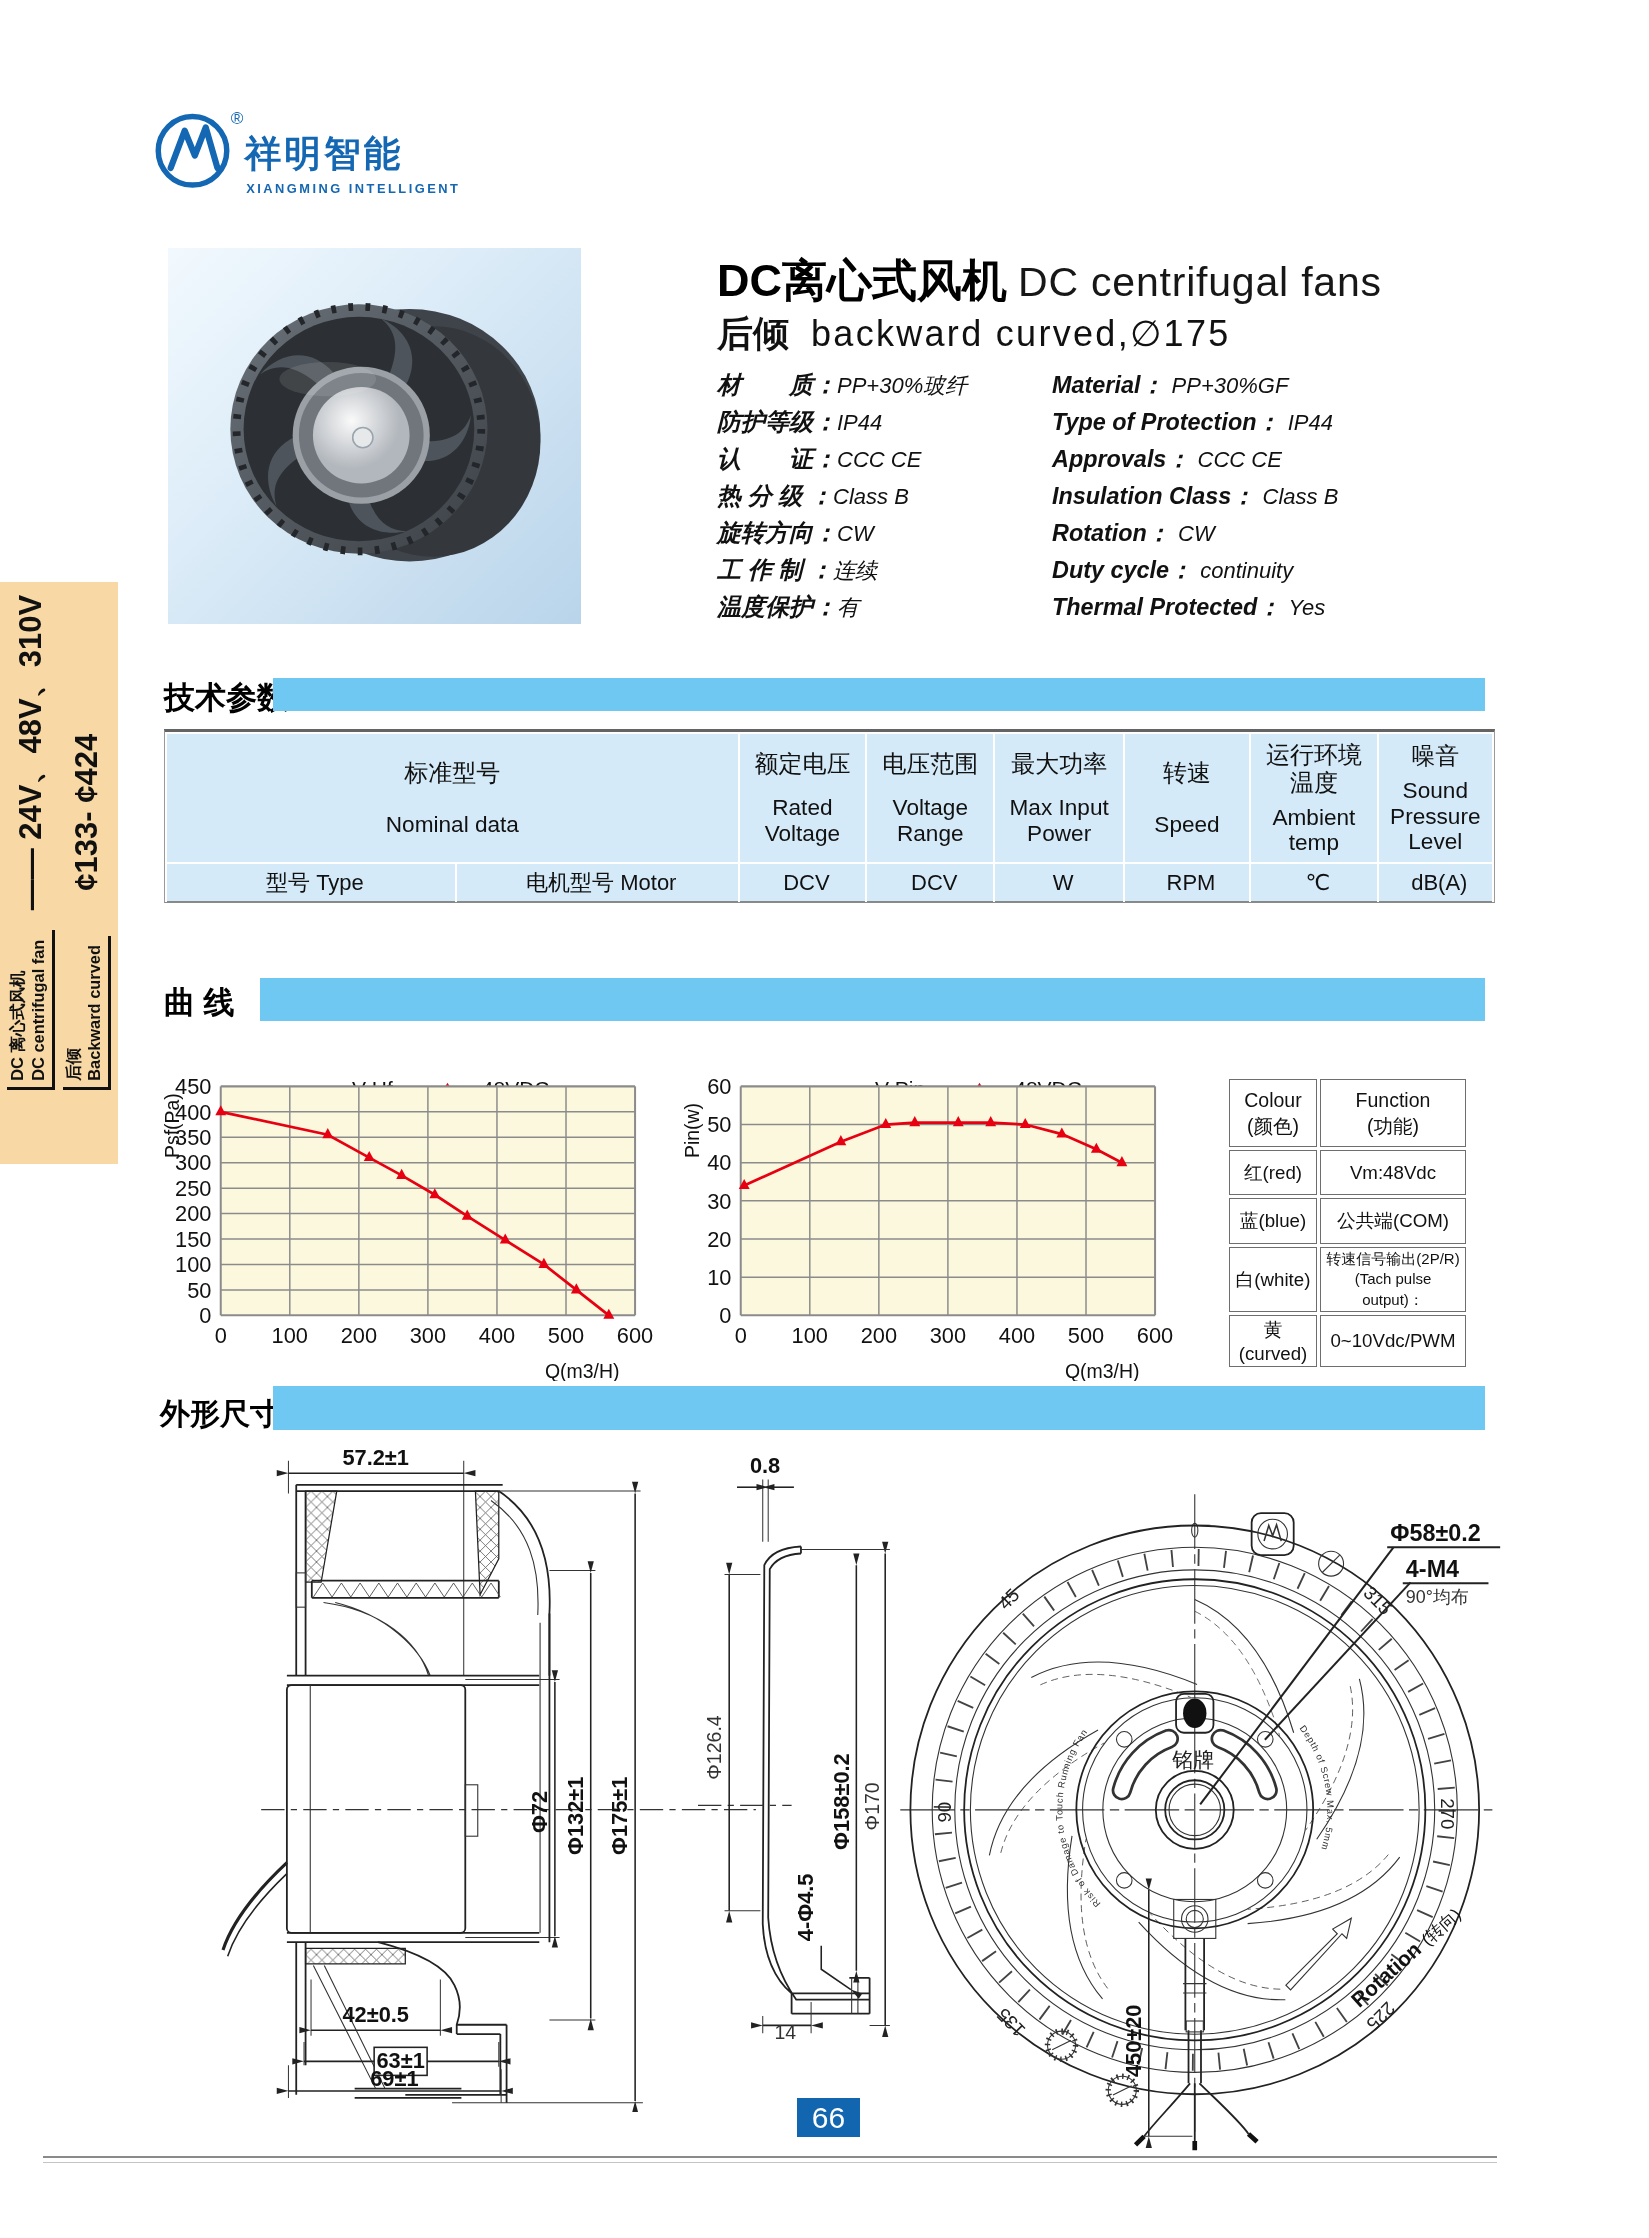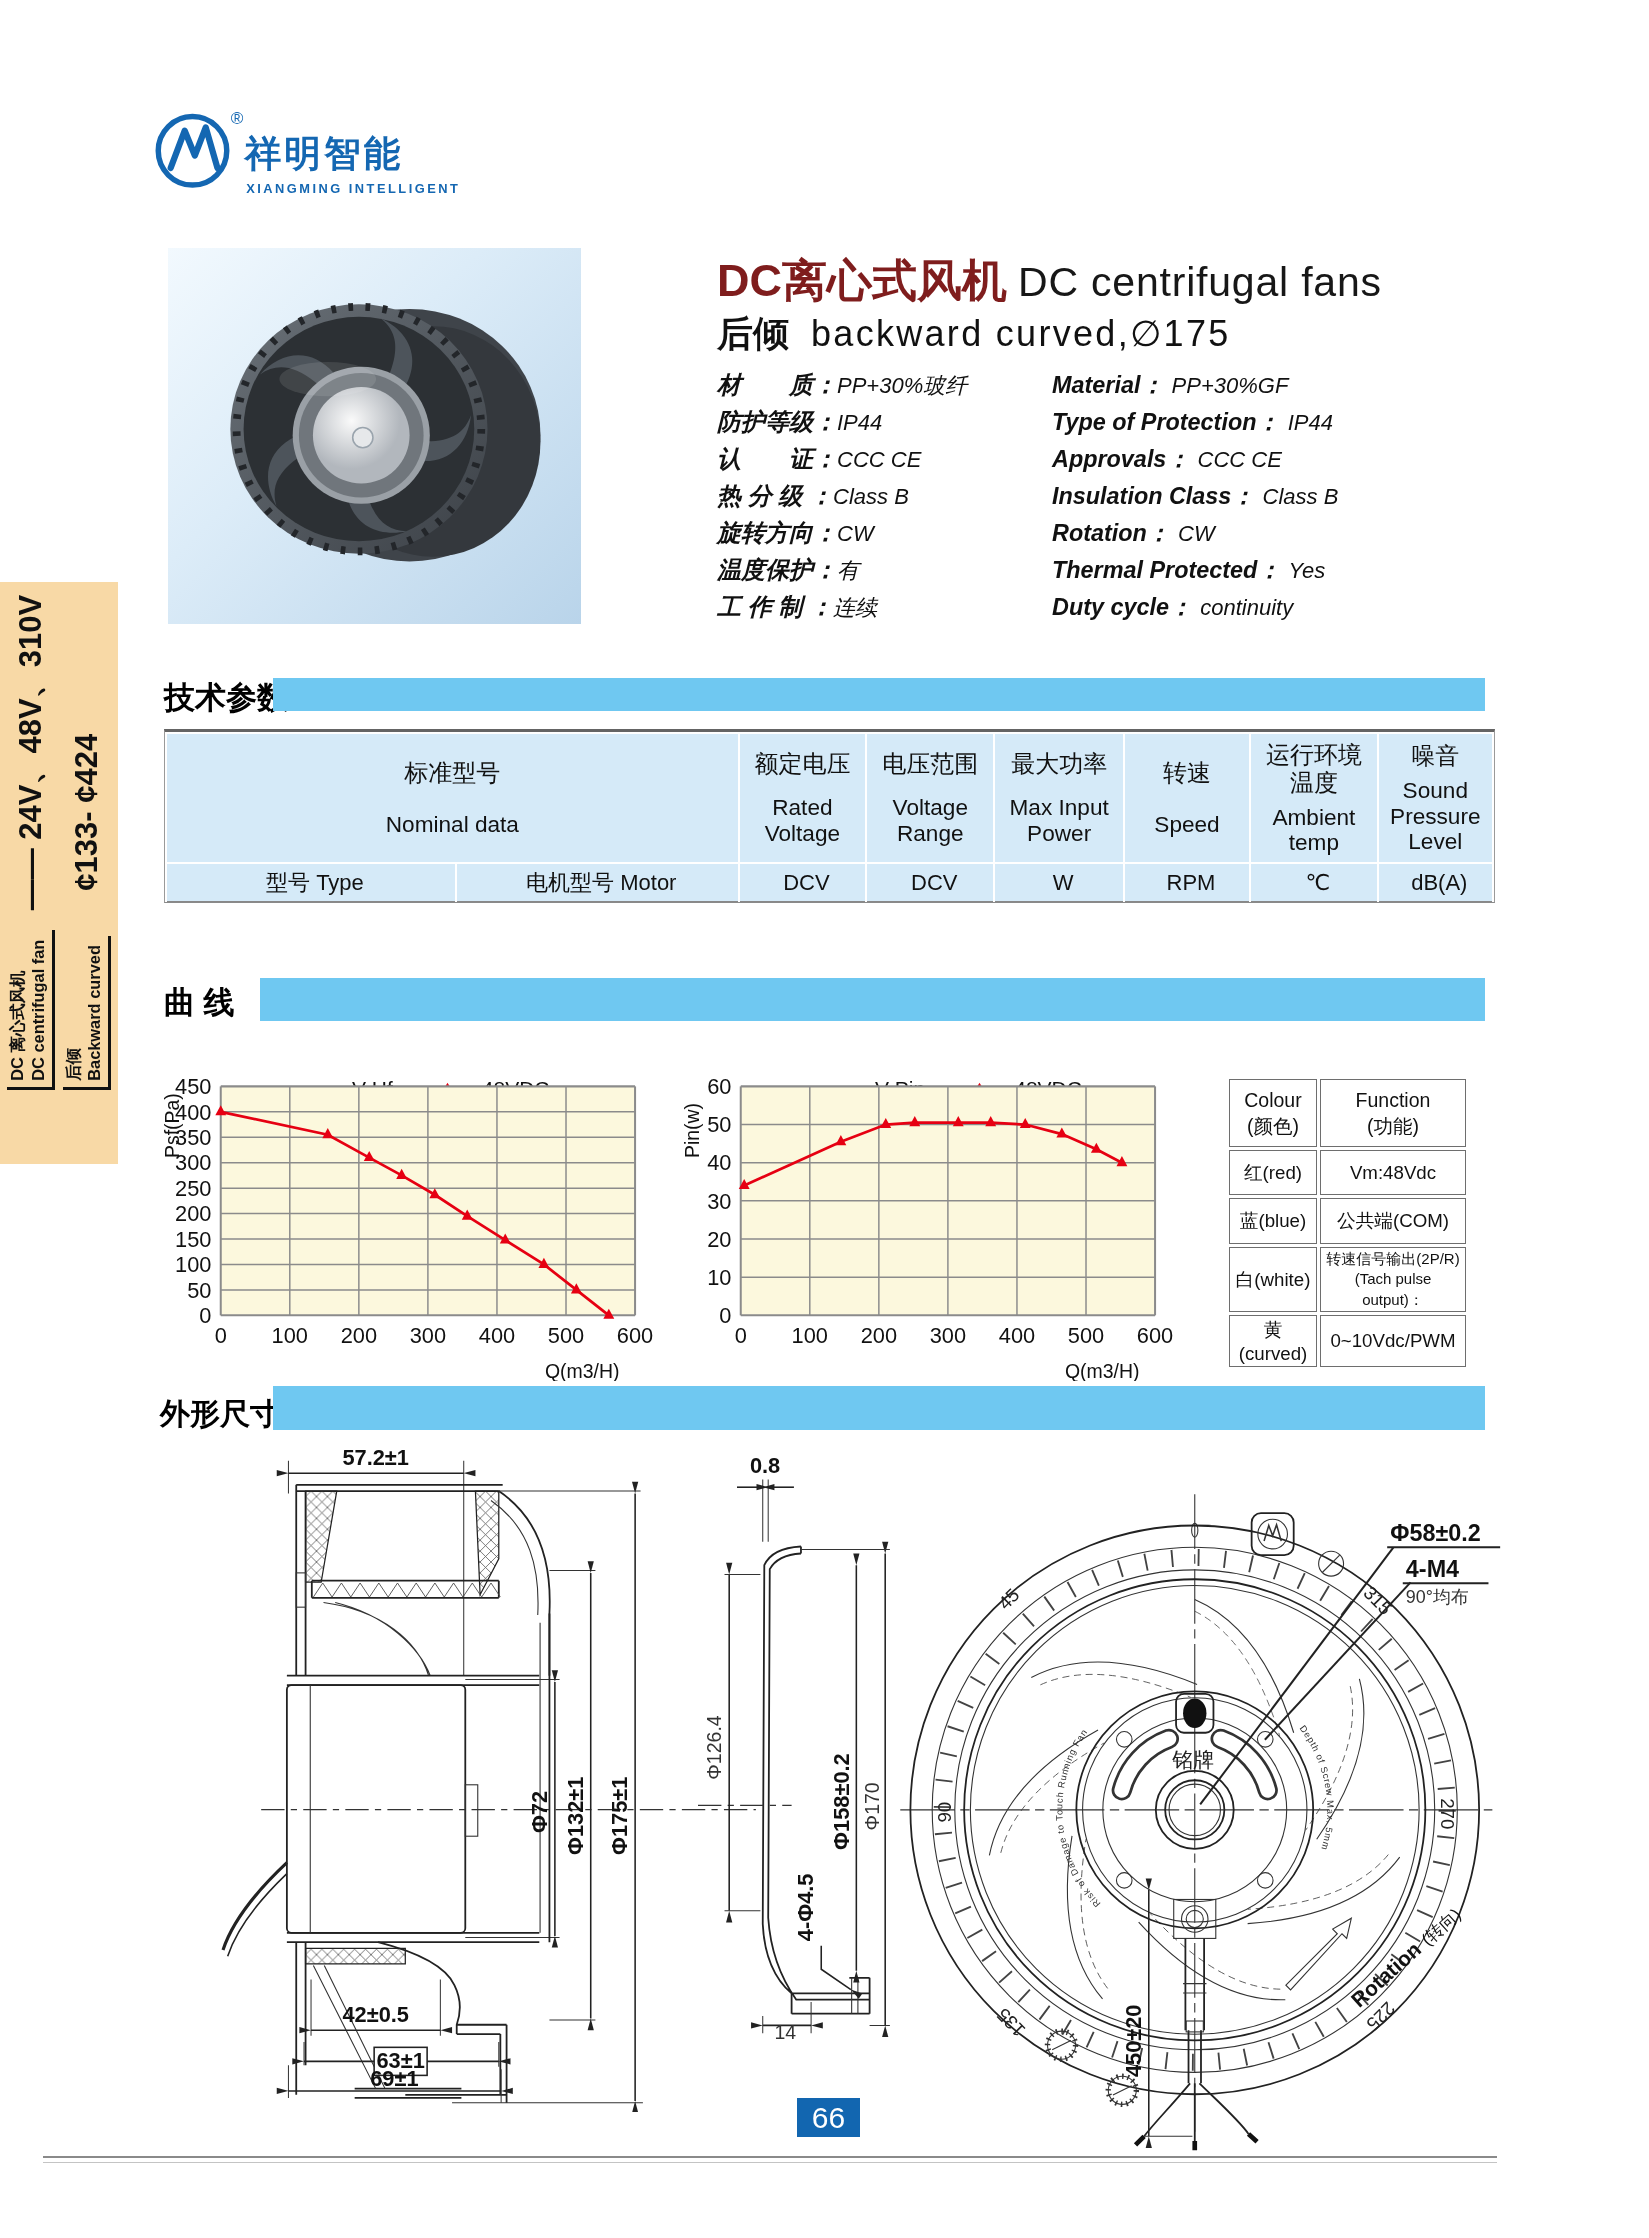--- a/index.html
+++ b/index.html
@@ -17,21 +17,21 @@
   .sb-stack{border-left:3.9px solid #111;border-bottom:3.1px solid #111;
     padding:0 9.4px 2.3px 6.2px;font-size:16.4px;line-height:1.3;font-weight:600;color:#111;white-space:nowrap;}
   .sb-big{font-size:31px;font-weight:bold;color:#111;white-space:nowrap;}
 
   
   .photo{position:absolute;left:168px;top:248px;width:413px;height:376px;
     background:linear-gradient(135deg,#f2f9fe 0%,#dcecf8 40%,#b9d4ea 100%);}
 
   
   .title-line1{position:absolute;left:717px;top:251px;white-space:nowrap;}
-  .title-zh{color:#7f1d1d;font-size:45px;font-weight:bold;}
+  .title-zh{color:#000000;font-size:45px;font-weight:bold;}
   .title-en{color:#171717;font-size:41px;font-weight:500;margin-left:11px;letter-spacing:0.8px;}
   .title-line2{position:absolute;left:717px;top:310px;white-space:nowrap;}
   .sub-zh{font-size:36px;font-weight:bold;color:#111;}
   .sub-en{font-size:36px;font-weight:500;color:#111;margin-left:22px;letter-spacing:2.3px;}
   .specs{position:absolute;left:717px;top:366px;width:857px;}
   .spec-row{display:flex;height:37px;align-items:center;font-style:italic;}
   .spec-zh{width:335px;display:flex;align-items:baseline;}
   .spec-zh-label{font-size:24px;font-weight:bold;white-space:pre;}
   .spec-zh-value{font-size:22px;font-weight:500;}
   .spec-en{display:flex;align-items:baseline;}
@@ -206,36 +206,36 @@
           <span class="spec-zh-label">旋转方向：</span>
           <span class="spec-zh-value">CW</span>
         </div>
       <div class="spec-en">
           <span class="spec-en-label">Rotation：</span>
           <span class="spec-en-value">CW</span>
         </div>
     </div>
     <div class="spec-row">
       <div class="spec-zh">
+          <span class="spec-zh-label">工 作 制 ：</span>
+          <span class="spec-zh-value">连续</span>
+        </div>
+      <div class="spec-en">
+          <span class="spec-en-label">Duty cycle：</span>
+          <span class="spec-en-value">continuity</span>
+        </div>
+    </div>
+    <div class="spec-row">
+      <div class="spec-zh">
           <span class="spec-zh-label">温度保护：</span>
           <span class="spec-zh-value">有</span>
         </div>
       <div class="spec-en">
           <span class="spec-en-label">Thermal Protected：</span>
           <span class="spec-en-value">Yes</span>
-        </div>
-    </div>
-    <div class="spec-row">
-      <div class="spec-zh">
-          <span class="spec-zh-label">工 作 制 ：</span>
-          <span class="spec-zh-value">连续</span>
-        </div>
-      <div class="spec-en">
-          <span class="spec-en-label">Duty cycle：</span>
-          <span class="spec-en-value">continuity</span>
         </div>
     </div>
   </div>
 
   <div class="sectitle" style="left:164px;top:677px;">技术参数</div>
   <div class="secbar" style="left:273px;top:678px;width:1212px;height:33px;"></div>
 
   <div class="ttable-wrap">
     <table class="ttable">
       <colgroup>

